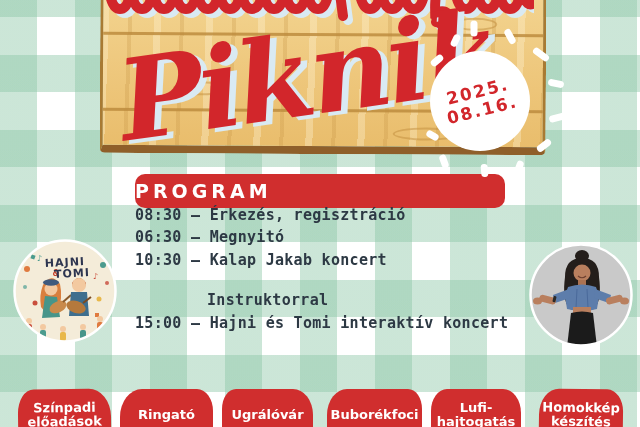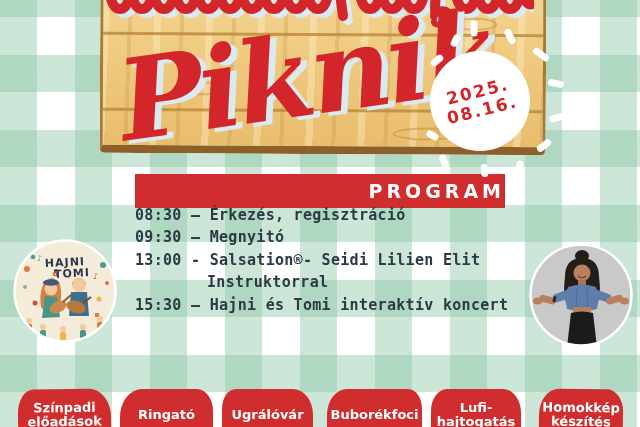--- a/index.html
+++ b/index.html
@@ -71,35 +71,36 @@
     text-align:center;
     color:var(--red2);
     font:bold 17px/19px "DejaVu Sans",sans-serif;
     letter-spacing:2px;
   }
   .ray{position:absolute;height:7px;background:#fff;border-radius:4px;z-index:4;}
   
   .program-banner{
     position:absolute;left:135px;top:174px;width:370px;height:34px;
     background:var(--red);
-    display:flex;align-items:center;justify-content:flex-end;
+    display:flex;align-items:center;justify-content:flex-start;
     z-index:2;
+    border-radius:10px;
   }
   .program-banner .label{
     color:#fff;font:bold 19px/19px "DejaVu Sans",sans-serif;letter-spacing:4px;
   }
   
   .schedule{
     position:absolute;left:135px;top:204px;z-index:2;
     color:var(--ink);
     font:bold 15px/22.4px "DejaVu Sans Mono",monospace;
     letter-spacing:.3px;white-space:nowrap;
   }
   .schedule .line{height:22.4px;}
-  .schedule .line.indent{padding-left:72px;}
+  .schedule .line.indent{padding-left:72px;margin-top:18px;}
   
   .circle{position:absolute;width:104px;height:104px;z-index:2;}
   .circle-left{left:13px;top:239px;}
   .circle-right{left:529px;top:243px;}
   
   .activity{
     position:absolute;top:389px;height:52px;
     background:var(--red);color:#fff;
     font:bold 13px/14.5px "DejaVu Sans",sans-serif;
     display:flex;align-items:center;justify-content:center;
@@ -168,24 +169,24 @@
   <div class="ray" style="left:426px;top:132px;width:13px;transform:rotate(30deg)"></div>
   <div class="ray" style="left:430px;top:57px;width:14px;transform:rotate(-40deg)"></div>
   <div class="ray" style="left:449px;top:37px;width:13px;transform:rotate(-64deg)"></div>
 
   <div class="program-banner">
     <span class="label">PROGRAM</span>
   </div>
 
   <div class="schedule">
     <div class="line">08:30 – Érkezés, regisztráció</div>
-    <div class="line">09:30 – Megnyitó</div>
-    <div class="line">13:00 - Salsation®- Seidi Lilien Elit</div>
+    <div class="line">06:30 – Megnyitó</div>
+    <div class="line">10:30 – Kalap Jakab koncert</div>
     <div class="line indent">Instruktorral</div>
-    <div class="line">15:30 – Hajni és Tomi interaktív koncert</div>
+    <div class="line">15:00 – Hajni és Tomi interaktív koncert</div>
   </div>
 
   <svg class="circle circle-left" viewBox="0 0 104 104">
     <defs>
         <clipPath id="clL">
           <circle cx="52" cy="52" r="51"></circle>
         </clipPath>
       </defs>
     <g clip-path="url(#clL)">
       <rect width="104" height="104" fill="#f4ecd9"></rect>

